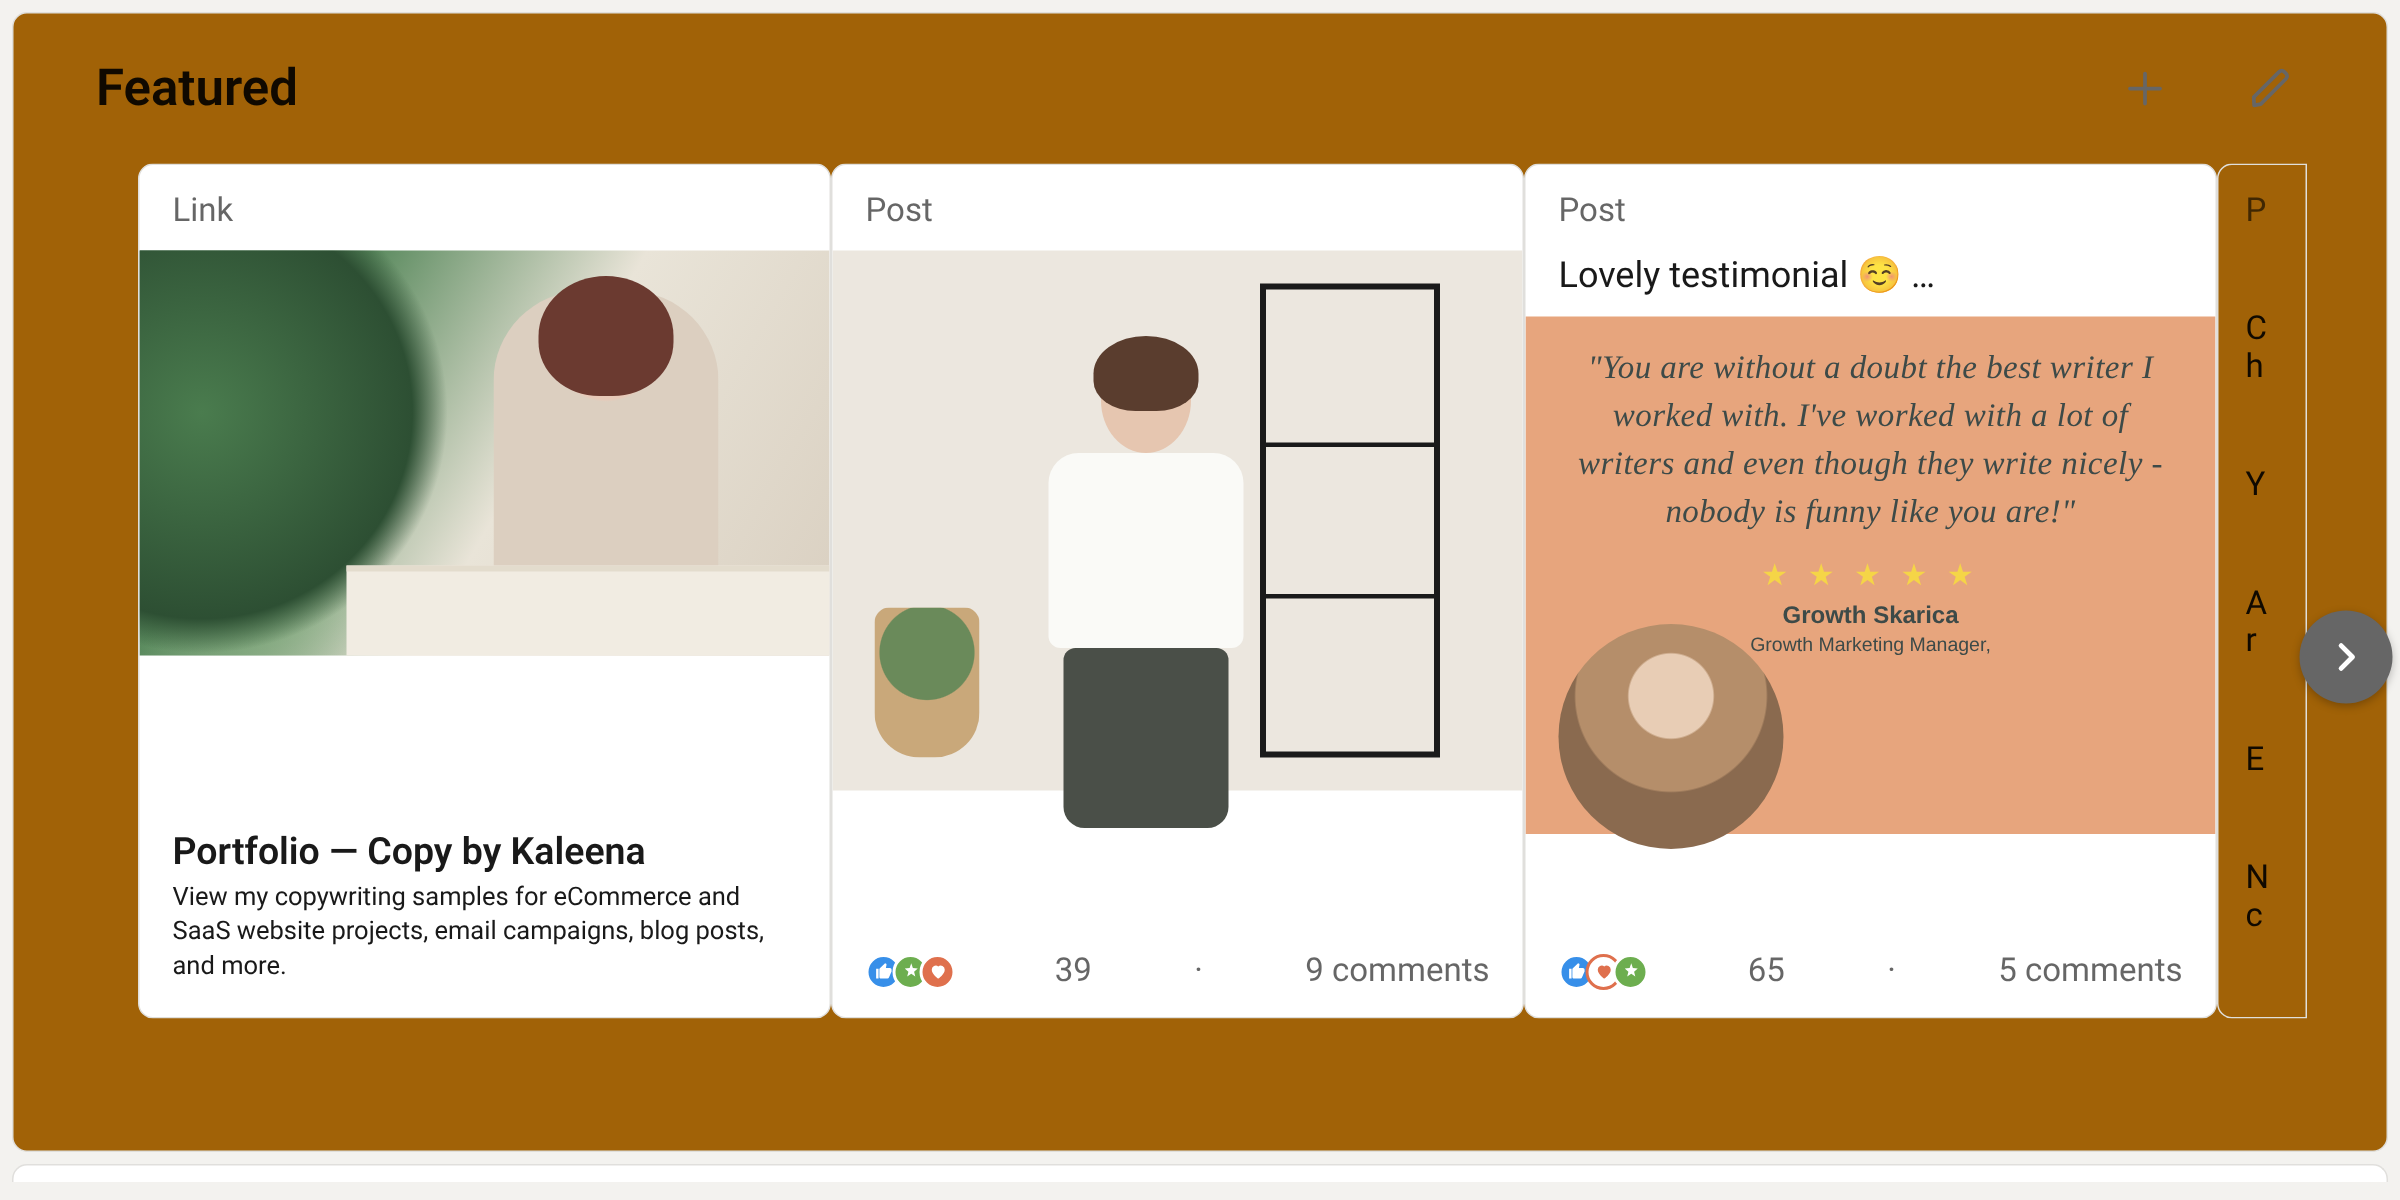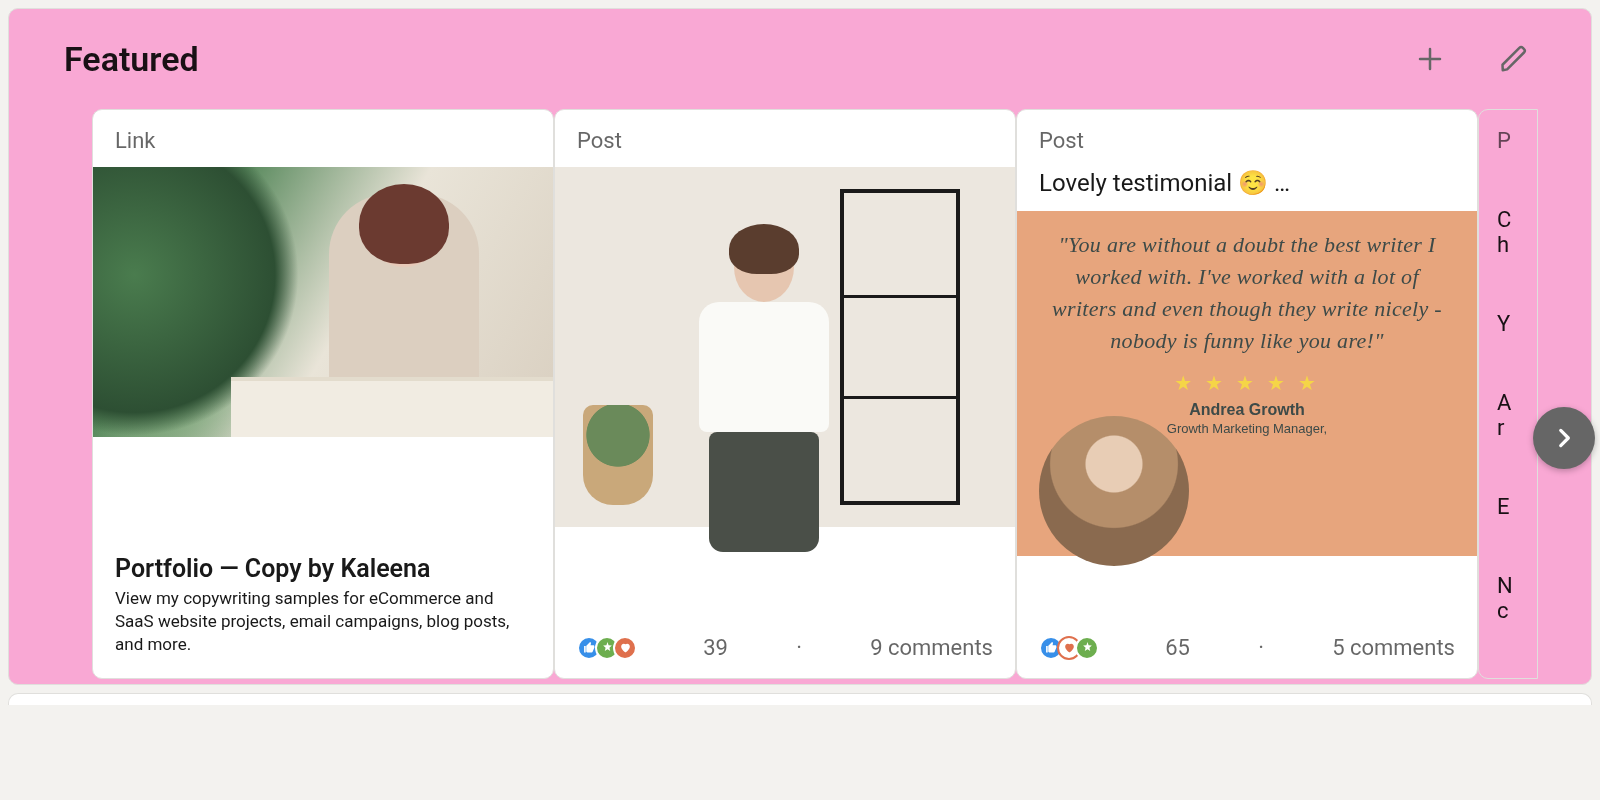--- a/index.html
+++ b/index.html
@@ -4,27 +4,27 @@
 <style>
   * { box-sizing: border-box; margin: 0; padding: 0; }
   body {
     font-family: -apple-system, BlinkMacSystemFont, "Segoe UI", Roboto, Helvetica, Arial, sans-serif;
     background: #f3f2ef;
     width: 1600px;
     height: 800px;
     overflow: hidden;
   }
   .section {
-    background: #f9a8d4;
+    background: #a16207;
     border: 1px solid #e0dfdc;
     border-radius: 10px;
     margin: 8px 8px 0 8px;
     padding: 28px 0 40px 0;
     position: relative;
-    height: 677px;
+    height: 760px;
   }
   .section-header {
     display: flex;
     align-items: center;
     justify-content: space-between;
     padding: 0 55px 28px 55px;
   }
   .section-title {
     font-size: 34px;
     font-weight: 600;
@@ -349,21 +349,21 @@
       </div>
     </div>
 
     <div class="card" style="height:570px">
       <div class="card-type">Post</div>
       <div class="card-headline">Lovely testimonial ☺️ …</div>
       <div class="card-image">
         <div class="testimonial">
           <div class="quote">"You are without a doubt the best writer I worked with. I've worked with a lot of writers and even though they write nicely - nobody is funny like you are!"</div>
           <div class="stars">★ ★ ★ ★ ★</div>
-          <div class="author">Andrea Growth</div>
+          <div class="author">Growth Skarica</div>
           <div class="role">Growth Marketing Manager,</div>
           <div class="avatar"></div>
         </div>
       </div>
       <div class="card-stats">
         <div class="reactions">
           <div class="reaction-icon r-like">
             <svg width="13" height="13" viewBox="0 0 24 24">
                 <path d="M2 21h3V9H2v12zm19-11c0-1.1-.9-2-2-2h-5l.8-4.1c0-.4-.1-.8-.4-1.1L13 2 6.6 8.4C6.2 8.8 6 9.3 6 9.8V19c0 1.1.9 2 2 2h8c.8 0 1.5-.5 1.8-1.2l2.9-6.8c.2-.3.3-.7.3-1v-2z" fill="#fff"></path>
               </svg>

